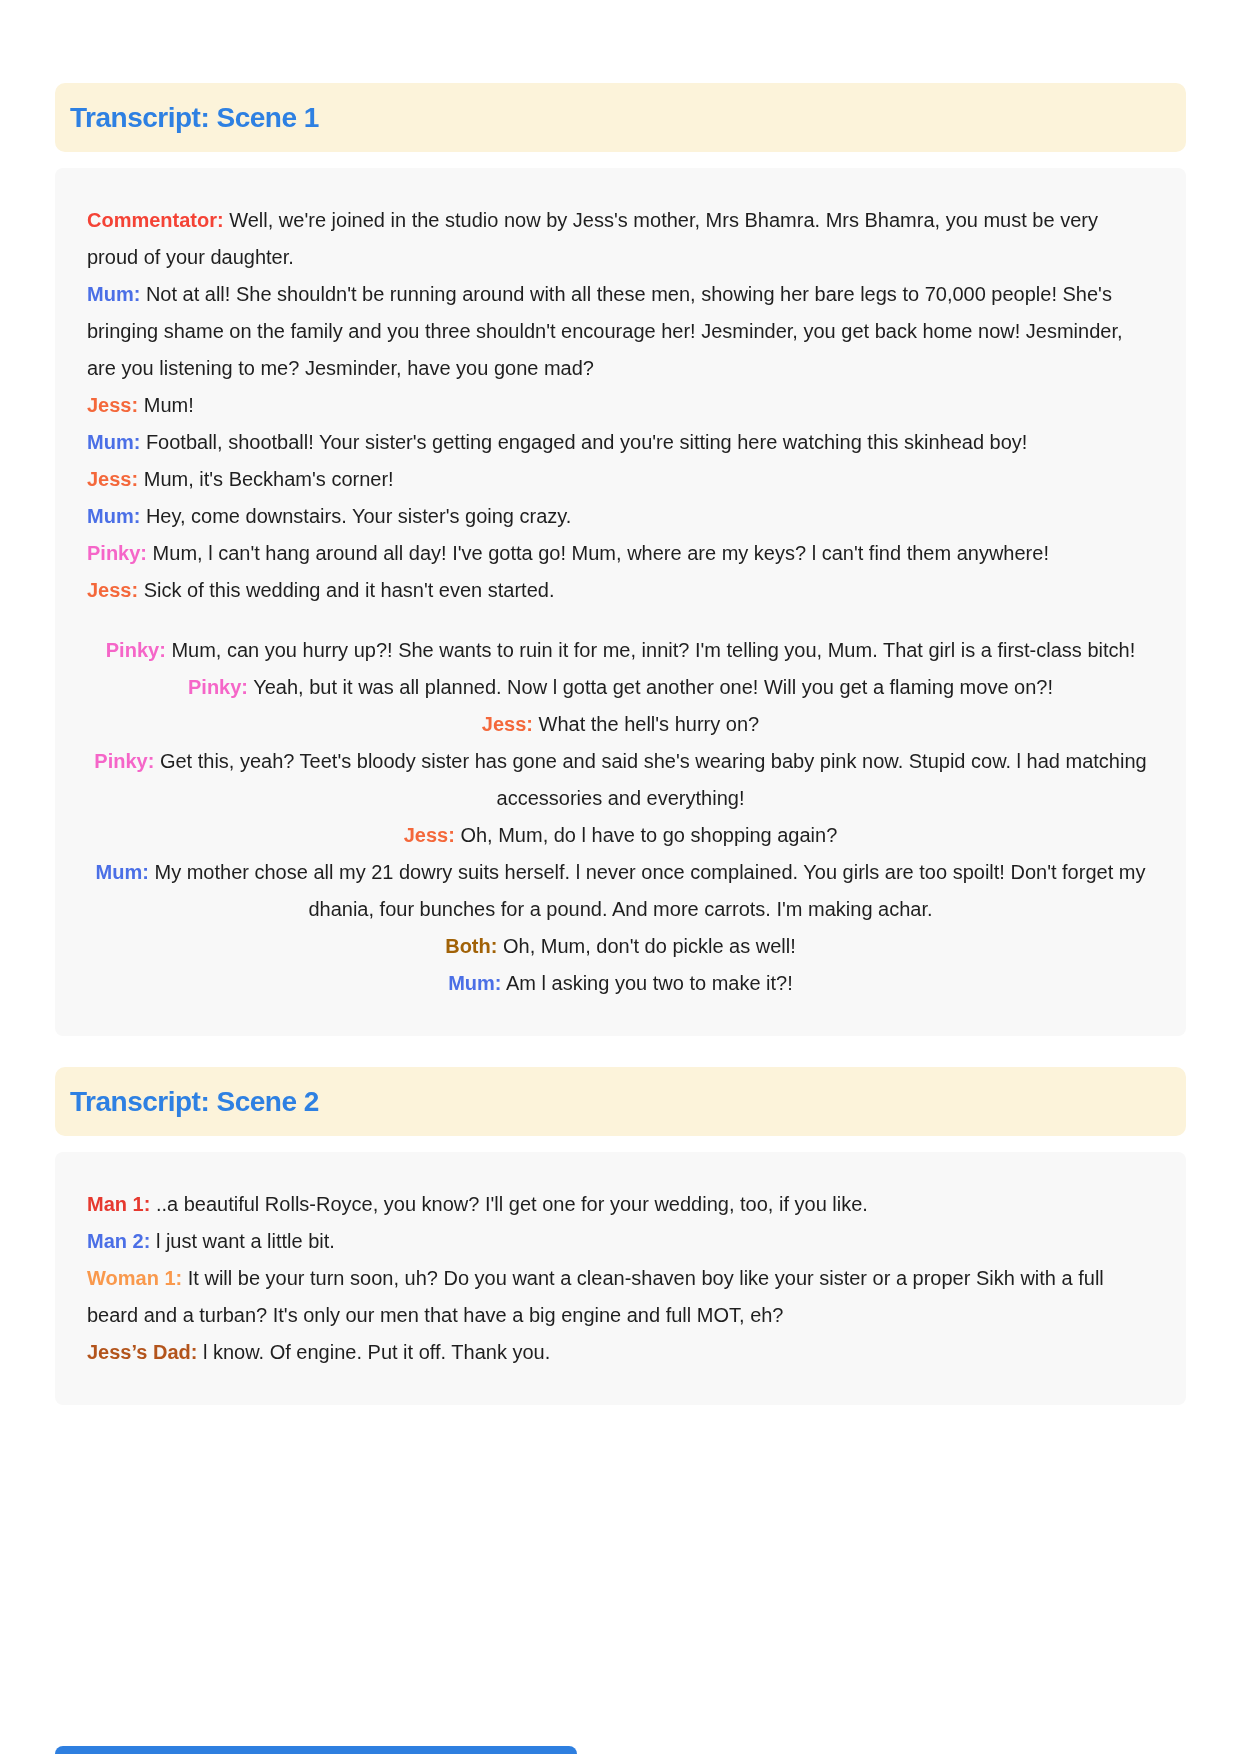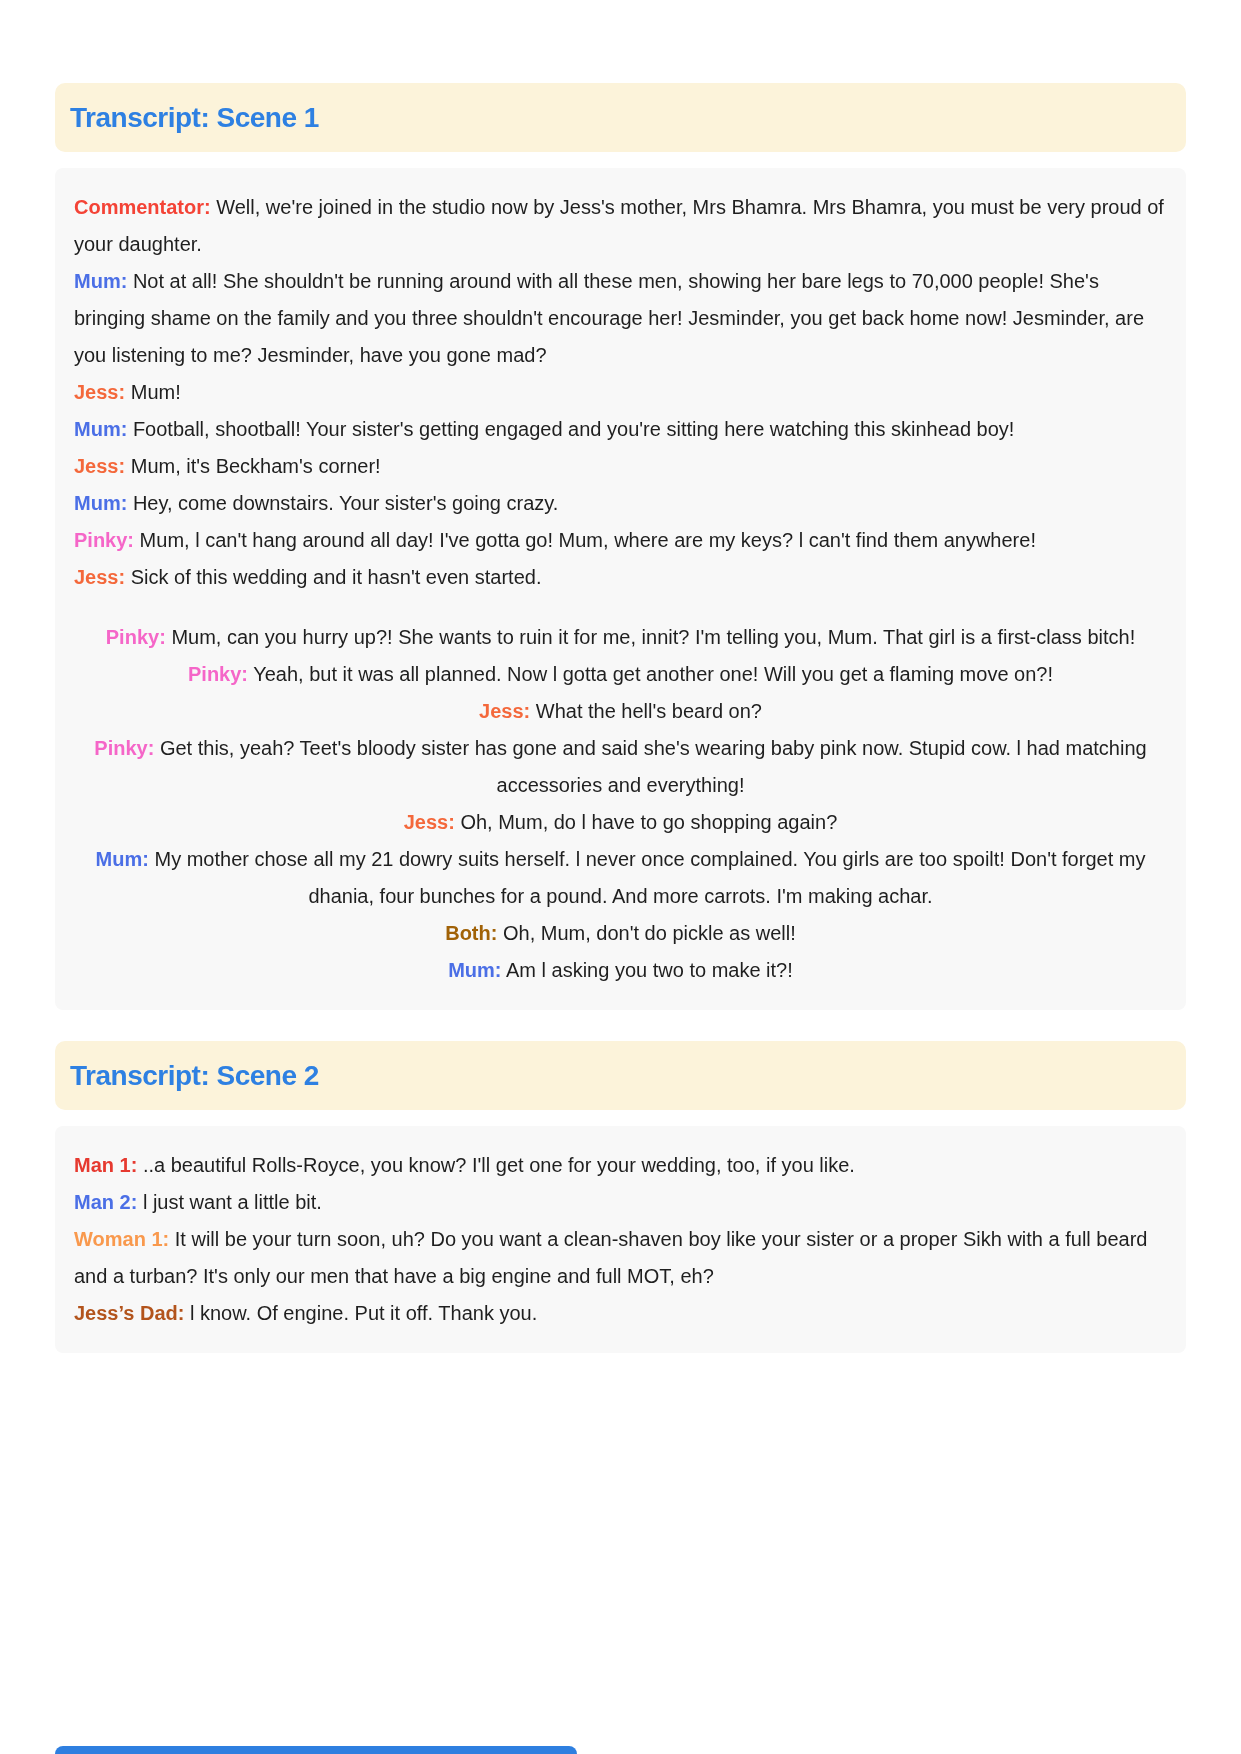--- a/index.html
+++ b/index.html
@@ -34,21 +34,21 @@
   }
   .panel {
     background: #f8f8f8;
     border-radius: 8px;
     padding: 17px 15px;
     margin-bottom: 31px;
     color: #1f1f1f;
     font-size: 20px;
     line-height: 37px;
   }
-  .paragraph { margin: 4px; }
+  .paragraph { margin: 17px; }
   .paragraph + .paragraph { margin-top: 23px; text-align: center; }
   .utterance { margin: 0; }
   .speaker { font-weight: 700; }
   .peek-bar {
     position: absolute;
     left: 55px;
     top: 1746px;
     width: 522px;
     height: 8px;
     background: #2e7fe0;
@@ -71,21 +71,21 @@
           <p class="utterance"><strong class="speaker" style="color: rgb(244, 104, 59);">Jess:</strong> <span>Mum!</span></p>
           <p class="utterance"><strong class="speaker" style="color: rgb(75, 111, 230);">Mum:</strong> <span>Football, shootball! Your sister's getting engaged and you're sitting here watching this skinhead boy!</span></p>
           <p class="utterance"><strong class="speaker" style="color: rgb(244, 104, 59);">Jess:</strong> <span>Mum, it's Beckham's corner!</span></p>
           <p class="utterance"><strong class="speaker" style="color: rgb(75, 111, 230);">Mum:</strong> <span>Hey, come downstairs. Your sister's going crazy.</span></p>
           <p class="utterance"><strong class="speaker" style="color: rgb(245, 102, 200);">Pinky:</strong> <span>Mum, l can't hang around all day! I've gotta go! Mum, where are my keys? l can't find them anywhere!</span></p>
           <p class="utterance"><strong class="speaker" style="color: rgb(244, 104, 59);">Jess:</strong> <span>Sick of this wedding and it hasn't even started.</span></p>
         </div>
         <div class="paragraph">
           <p class="utterance"><strong class="speaker" style="color: rgb(245, 102, 200);">Pinky:</strong> <span>Mum, can you hurry up?! She wants to ruin it for me, innit? I'm telling you, Mum. That girl is a first-class bitch!</span></p>
           <p class="utterance"><strong class="speaker" style="color: rgb(245, 102, 200);">Pinky:</strong> <span>Yeah, but it was all planned. Now l gotta get another one! Will you get a flaming move on?!</span></p>
-          <p class="utterance"><strong class="speaker" style="color: rgb(244, 104, 59);">Jess:</strong> <span>What the hell's beard on?</span></p>
+          <p class="utterance"><strong class="speaker" style="color: rgb(244, 104, 59);">Jess:</strong> <span>What the hell's hurry on?</span></p>
           <p class="utterance"><strong class="speaker" style="color: rgb(245, 102, 200);">Pinky:</strong> <span>Get this, yeah? Teet's bloody sister has gone and said she's wearing baby pink now. Stupid cow. l had matching accessories and everything!</span></p>
           <p class="utterance"><strong class="speaker" style="color: rgb(244, 104, 59);">Jess:</strong> <span>Oh, Mum, do l have to go shopping again?</span></p>
           <p class="utterance"><strong class="speaker" style="color: rgb(75, 111, 230);">Mum:</strong> <span>My mother chose all my 21 dowry suits herself. l never once complained. You girls are too spoilt! Don't forget my dhania, four bunches for a pound. And more carrots. I'm making achar.</span></p>
           <p class="utterance"><strong class="speaker" style="color: #a16207;">Both:</strong> <span>Oh, Mum, don't do pickle as well!</span></p>
           <p class="utterance"><strong class="speaker" style="color: rgb(75, 111, 230);">Mum:</strong> <span>Am l asking you two to make it?!</span></p>
         </div>
       </div>
   </div>
 
   <div class="section">

